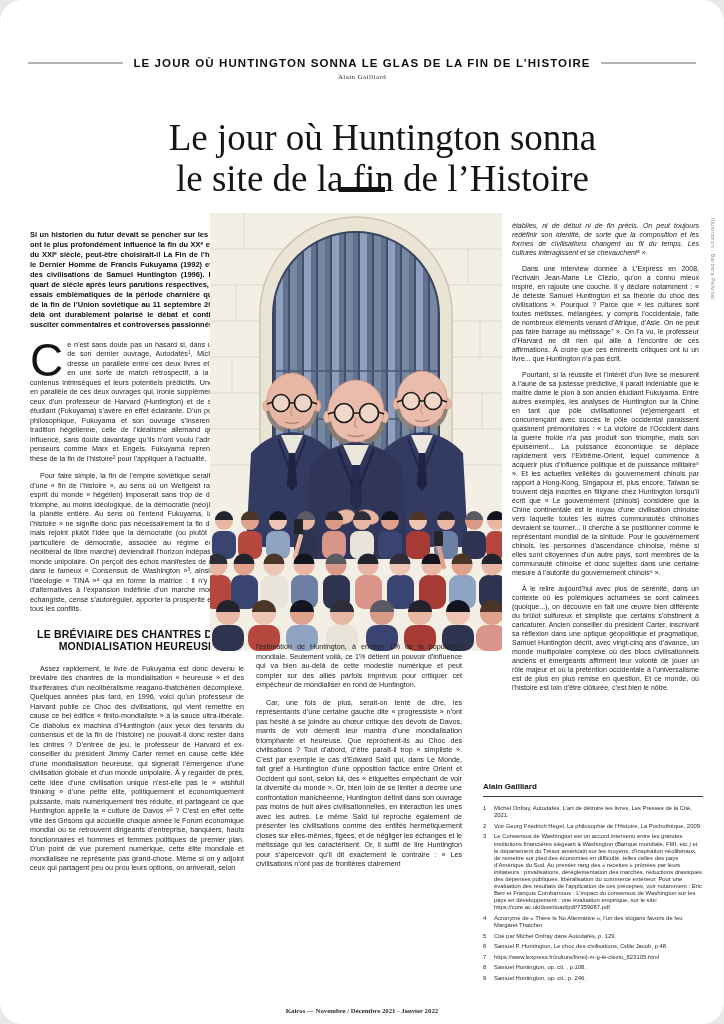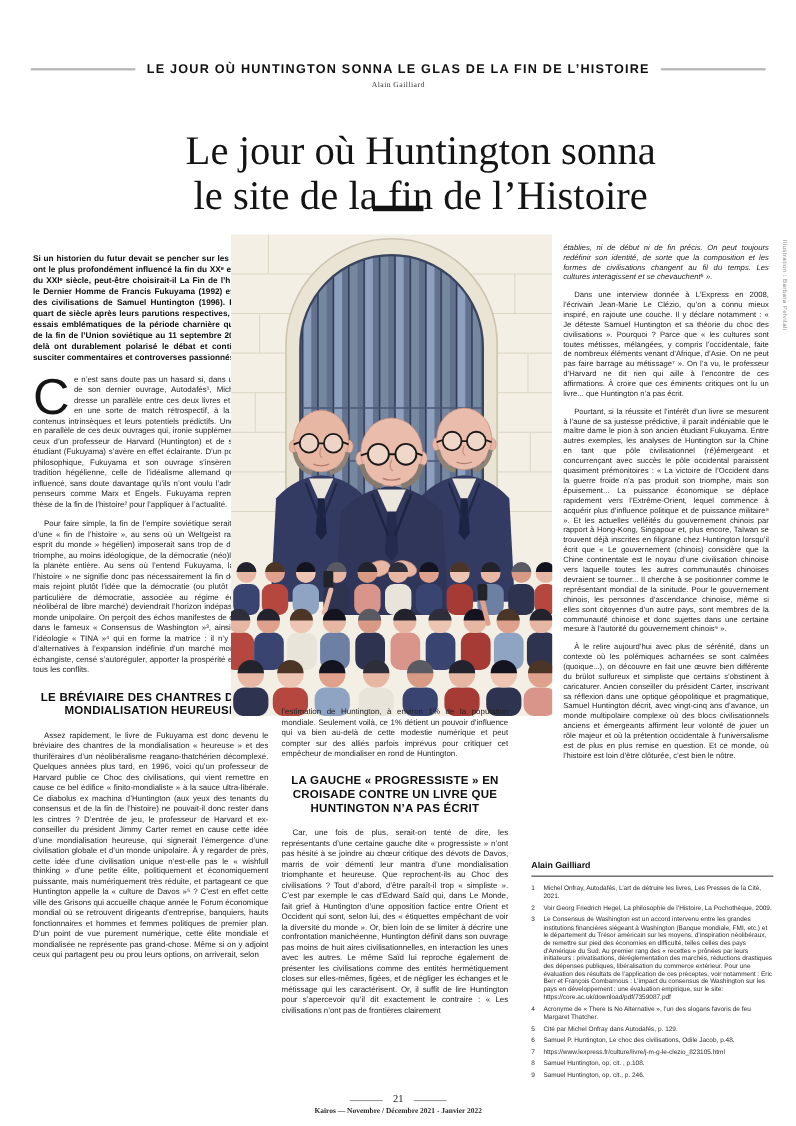--- a/index.html
+++ b/index.html
@@ -1,17 +1,17 @@
 <!DOCTYPE html>
 <html><head>
 <meta charset="utf-8">
 <style>
   html,body{margin:0;padding:0;background:#e8e8e8;}
   .page{position:relative;width:724px;height:1024px;background:#ffffff;overflow:hidden;
-        font-family:"Liberation Sans","DejaVu Sans",sans-serif;color:#1d1d1d;}
+        font-family:"Liberation Sans","DejaVu Sans",sans-serif;color:#1d1d1d;border-radius:22px;}
 
   
   .kicker-row{position:absolute;top:57px;left:28px;right:28px;display:flex;align-items:center;gap:10px;}
   .kicker-line{flex:1;height:1.5px;background:#b4b4b4;}
   .kicker{font-size:11.5px;font-weight:bold;letter-spacing:1.1px;white-space:nowrap;color:#101010;}
   .byline-top{position:absolute;top:73px;left:0;right:0;text-align:center;
               font-family:"Liberation Serif","DejaVu Serif",serif;font-size:7px;letter-spacing:.4px;color:#333;}
   .main-title{position:absolute;top:92px;left:0;right:0;text-align:center;
               font-family:"Liberation Serif","DejaVu Serif",serif;font-weight:400;
               font-size:37px;line-height:41px;color:#141414;padding-left:41px;}
@@ -294,21 +294,20 @@
             <circle cx="282" cy="400" r="12" fill="#dfa08c"></circle>
             <path d="M270 399 A12 12 0 0 1 294 399 Z" fill="#4a3527"></path>
         </g>
       </g>
     </svg>
   </div>
   <div class="credit">Illustration : Barbara Pelvitali</div>
 
   <div class="col col-mid">
     <p class="body-p">l’estimation de Huntington, à environ 1% de la population mondiale. Seulement voilà, ce 1% détient un pouvoir d’influence qui va bien au-delà de cette modestie numérique et peut compter sur des alliés parfois imprévus pour critiquer cet empêcheur de mondialiser en rond de Huntington.</p>
-    <h3 class="section-heading">LA GAUCHE « PROGRESSISTE » EN CROISADE CONTRE UN LIVRE QUE HUNTINGTON N’A PAS ÉCRIT</h3>
     <p class="body-p indent">Car, une fois de plus, serait-on tenté de dire, les représentants d’une certaine gauche dite « progressiste » n’ont pas hésité à se joindre au chœur critique des dévots de Davos, marris de voir démenti leur mantra d’une mondialisation triomphante et heureuse. Que reprochent-ils au Choc des civilisations ? Tout d’abord, d’être paraît-il trop « simpliste ». C’est par exemple le cas d’Edward Saïd qui, dans Le Monde, fait grief à Huntington d’une opposition factice entre Orient et Occident qui sont, selon lui, des « étiquettes empêchant de voir la diversité du monde ». Or, bien loin de se limiter à décrire une confrontation manichéenne, Huntington définit dans son ouvrage pas moins de huit aires civilisationnelles, en interaction les unes avec les autres. Le même Saïd lui reproche également de présenter les civilisations comme des entités hermétiquement closes sur elles-mêmes, figées, et de négliger les échanges et le métissage qui les caractérisent. Or, il suffit de lire Huntington pour s’apercevoir qu’il dit exactement le contraire : « Les civilisations n’ont pas de frontières clairement</p>
   </div>
 
   <div class="col col-right">
     <p class="body-p italic">établies, ni de début ni de fin précis. On peut toujours redéfinir son identité, de sorte que la composition et les formes de civilisations changent au fil du temps. Les cultures interagissent et se chevauchent⁶ ».</p>
     <p class="body-p indent">Dans une interview donnée à L’Express en 2008, l’écrivain Jean-Marie Le Clézio, qu’on a connu mieux inspiré, en rajoute une couche. Il y déclare notamment : « Je déteste Samuel Huntington et sa théorie du choc des civilisations ». Pourquoi ? Parce que « les cultures sont toutes métisses, mélangées, y compris l’occidentale, faite de nombreux éléments venant d’Afrique, d’Asie. On ne peut pas faire barrage au métissage⁷ ». On l’a vu, le professeur d’Harvard ne dit rien qui aille à l’encontre de ces affirmations. À croire que ces éminents critiques ont lu un livre... que Huntington n’a pas écrit.</p>
     <p class="body-p indent">Pourtant, si la réussite et l’intérêt d’un livre se mesurent à l’aune de sa justesse prédictive, il paraît indéniable que le maître dame le pion à son ancien étudiant Fukuyama. Entre autres exemples, les analyses de Huntington sur la Chine en tant que pôle civilisationnel (ré)émergeant et concurrençant avec succès le pôle occidental paraissent quasiment prémonitoires : « La victoire de l’Occident dans la guerre froide n’a pas produit son triomphe, mais son épuisement... La puissance économique se déplace rapidement vers l’Extrême-Orient, lequel commence à acquérir plus d’influence politique et de puissance militaire⁸ ». Et les actuelles velléités du gouvernement chinois par rapport à Hong-Kong, Singapour et, plus encore, Taïwan se trouvent déjà inscrites en filigrane chez Huntington lorsqu’il écrit que « Le gouvernement (chinois) considère que la Chine continentale est le noyau d’une civilisation chinoise vers laquelle toutes les autres communautés chinoises devraient se tourner... Il cherche à se positionner comme le représentant mondial de la sinitude. Pour le gouvernement chinois, les personnes d’ascendance chinoise, même si elles sont citoyennes d’un autre pays, sont membres de la communauté chinoise et donc sujettes dans une certaine mesure à l’autorité du gouvernement chinois⁹ ».</p>
     <p class="body-p indent">À le relire aujourd’hui avec plus de sérénité, dans un contexte où les polémiques acharnées se sont calmées (quoique...), on découvre en fait une œuvre bien différente du brûlot sulfureux et simpliste que certains s’obstinent à caricaturer. Ancien conseiller du président Carter, inscrivant sa réflexion dans une optique géopolitique et pragmatique, Samuel Huntington décrit, avec vingt-cinq ans d’avance, un monde multipolaire complexe où des blocs civilisationnels anciens et émergeants affirment leur volonté de jouer un rôle majeur et où la prétention occidentale à l’universalisme est de plus en plus remise en question. Et ce monde, où l’histoire est loin d’être clôturée, c’est bien le nôtre.</p>
   </div>
 
@@ -346,20 +345,15 @@
     <div class="fn">
         <span class="fn-num">8</span>
         <span class="fn-text">Samuel Huntington, op. cit. , p.108.</span>
       </div>
     <div class="fn">
         <span class="fn-num">9</span>
         <span class="fn-text">Samuel Huntington, op. cit., p. 246.</span>
       </div>
   </div>
 
-  <div class="page-num-row">
-    <span class="pn-line"></span>
-    <span>21</span>
-    <span class="pn-line"></span>
-  </div>
   <div class="journal-line">Kairos — Novembre / Décembre 2021 - Janvier 2022</div>
 
 </div>
 
 </body></html>

